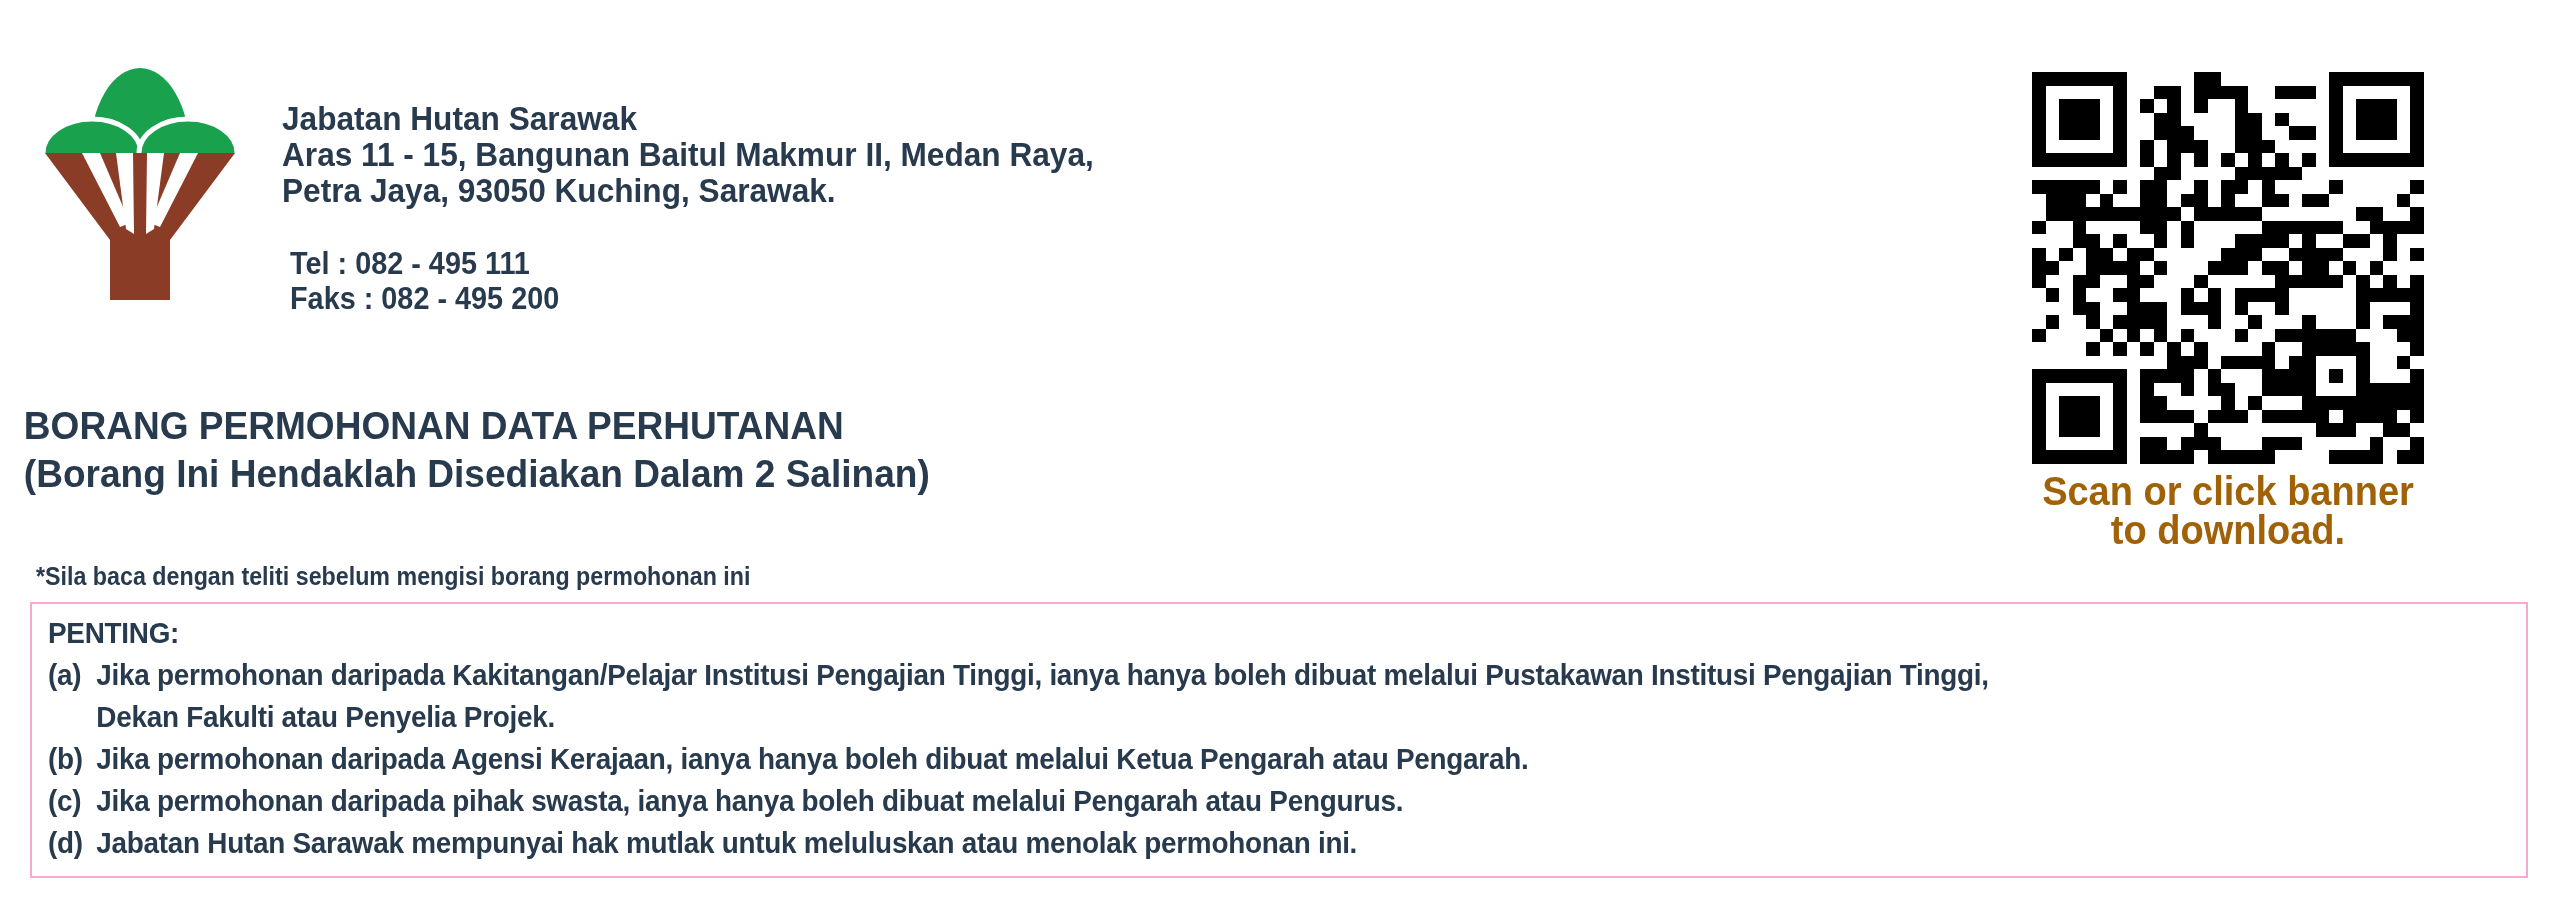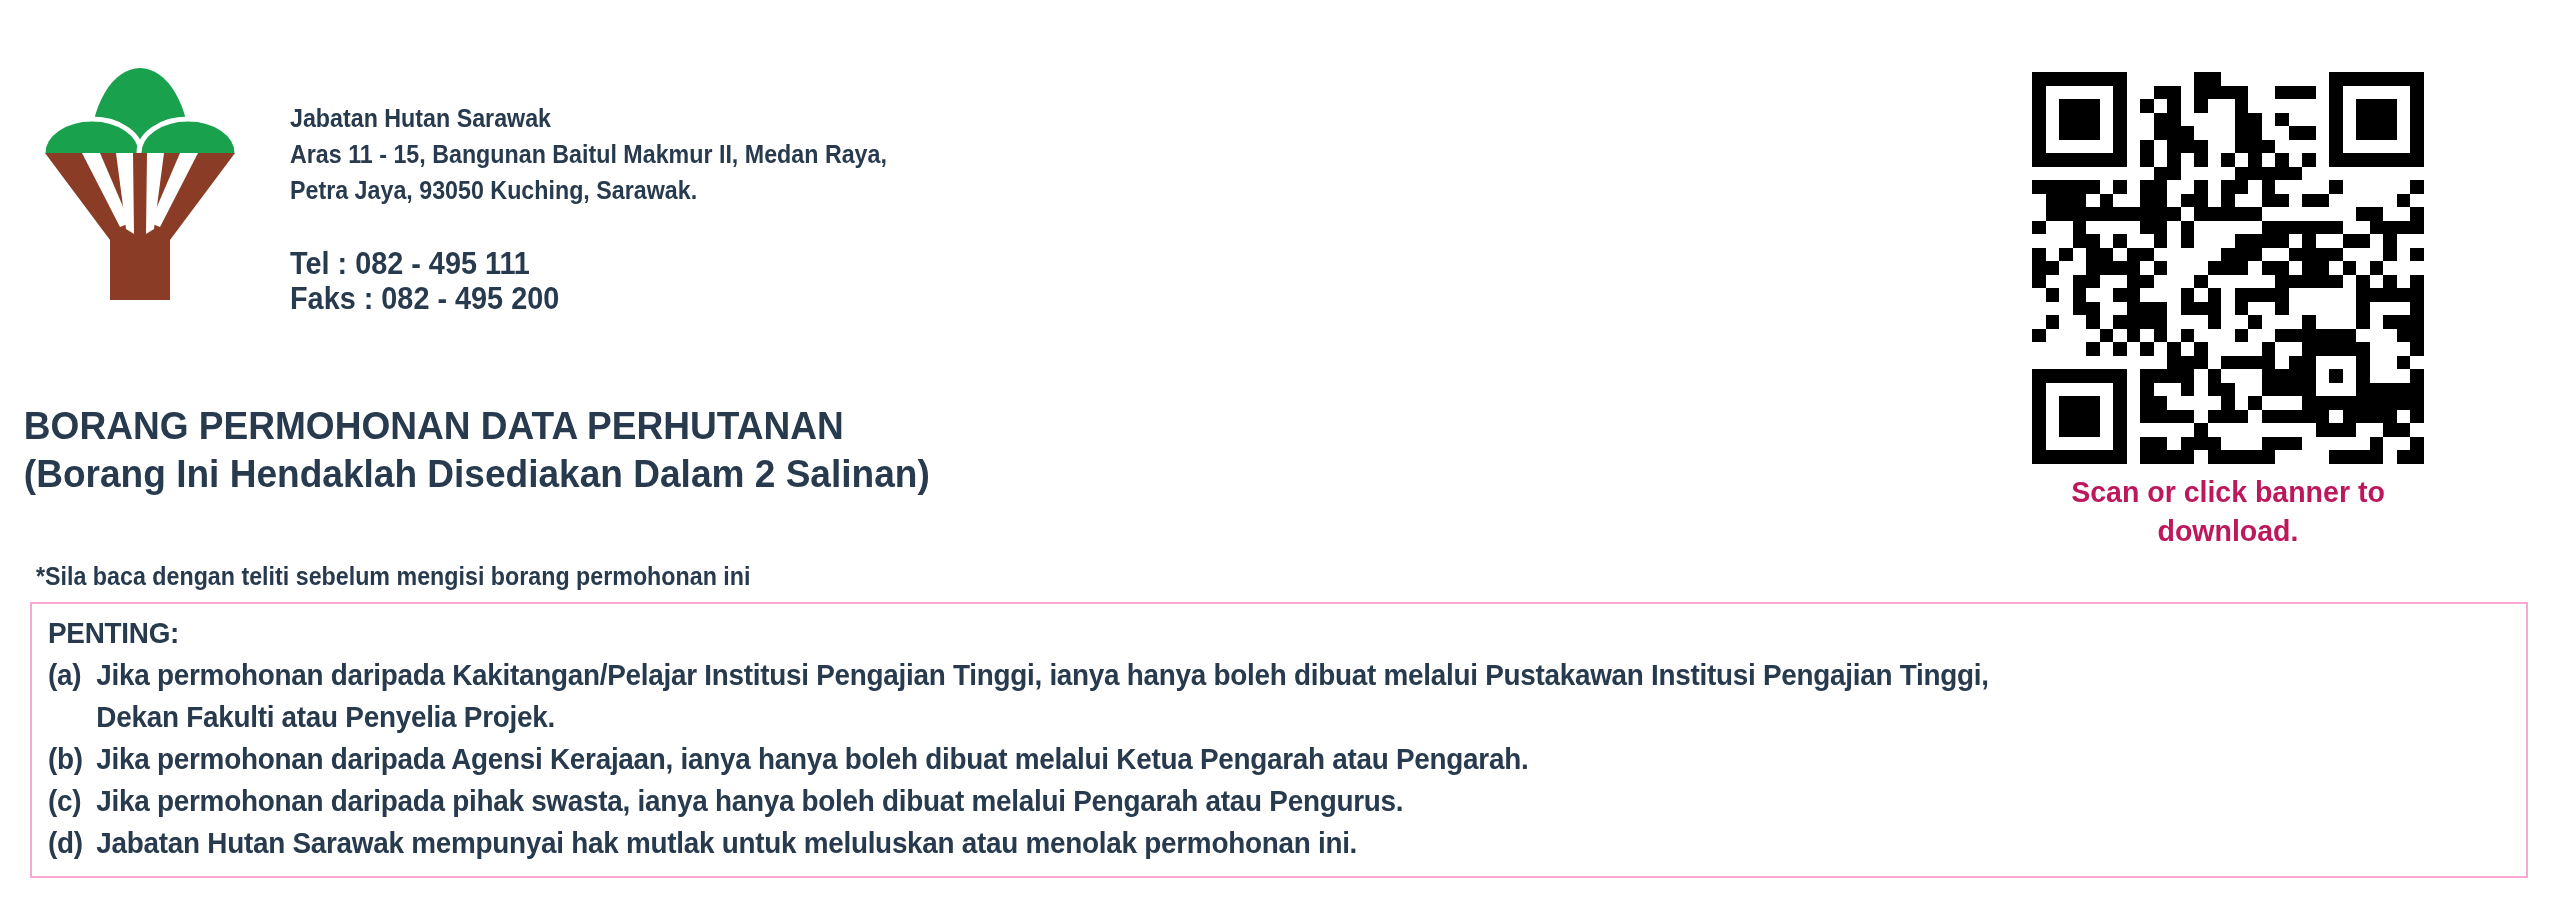--- a/index.html
+++ b/index.html
@@ -9,33 +9,33 @@
     font-family:"Liberation Sans", sans-serif;
     color:#283a4d;
     font-weight:700;
   }
   .abs{position:absolute;}
 
   
   .logo{left:20px;top:30px;width:240px;height:280px;}
 
   
-  .org-block{left:290px;top:100px;font-size:25px;line-height:36px;}
+  .org-block{left:282px;top:100px;font-size:34px;line-height:36px;}
   .tel-block{left:290px;top:246px;font-size:31px;line-height:35px;}
   .condense{transform:scaleX(0.93);transform-origin:0 0;white-space:nowrap;}
 
   
   .title{left:0;top:402px;width:2560px;font-size:39px;line-height:48px;}
   .title-inner{display:inline-block;transform:scaleX(0.95);transform-origin:50% 0;}
 
   
   .qr{left:2032px;top:72px;width:392px;height:392px;cursor:pointer;}
   .qr svg{width:100%;height:100%;display:block;}
   .qr-caption{left:2028px;top:472px;width:400px;text-align:center;
-    font-size:30px;line-height:39px;color:#be185d;}
+    font-size:40px;line-height:39px;color:#a16207;}
   .qr-caption-inner{display:inline-block;transform:scaleX(0.95);transform-origin:50% 0;}
 
   
   .note{left:36px;top:562px;font-size:25px;}
 
   
   .box{left:30px;top:602px;width:2498px;height:276px;
     border:2px solid #f9a8d4;box-sizing:border-box;padding:8px 16px;}
   .box-content{font-size:30px;line-height:42px;letter-spacing:-0.3px;}
   .item{position:relative;padding-left:52px;}

